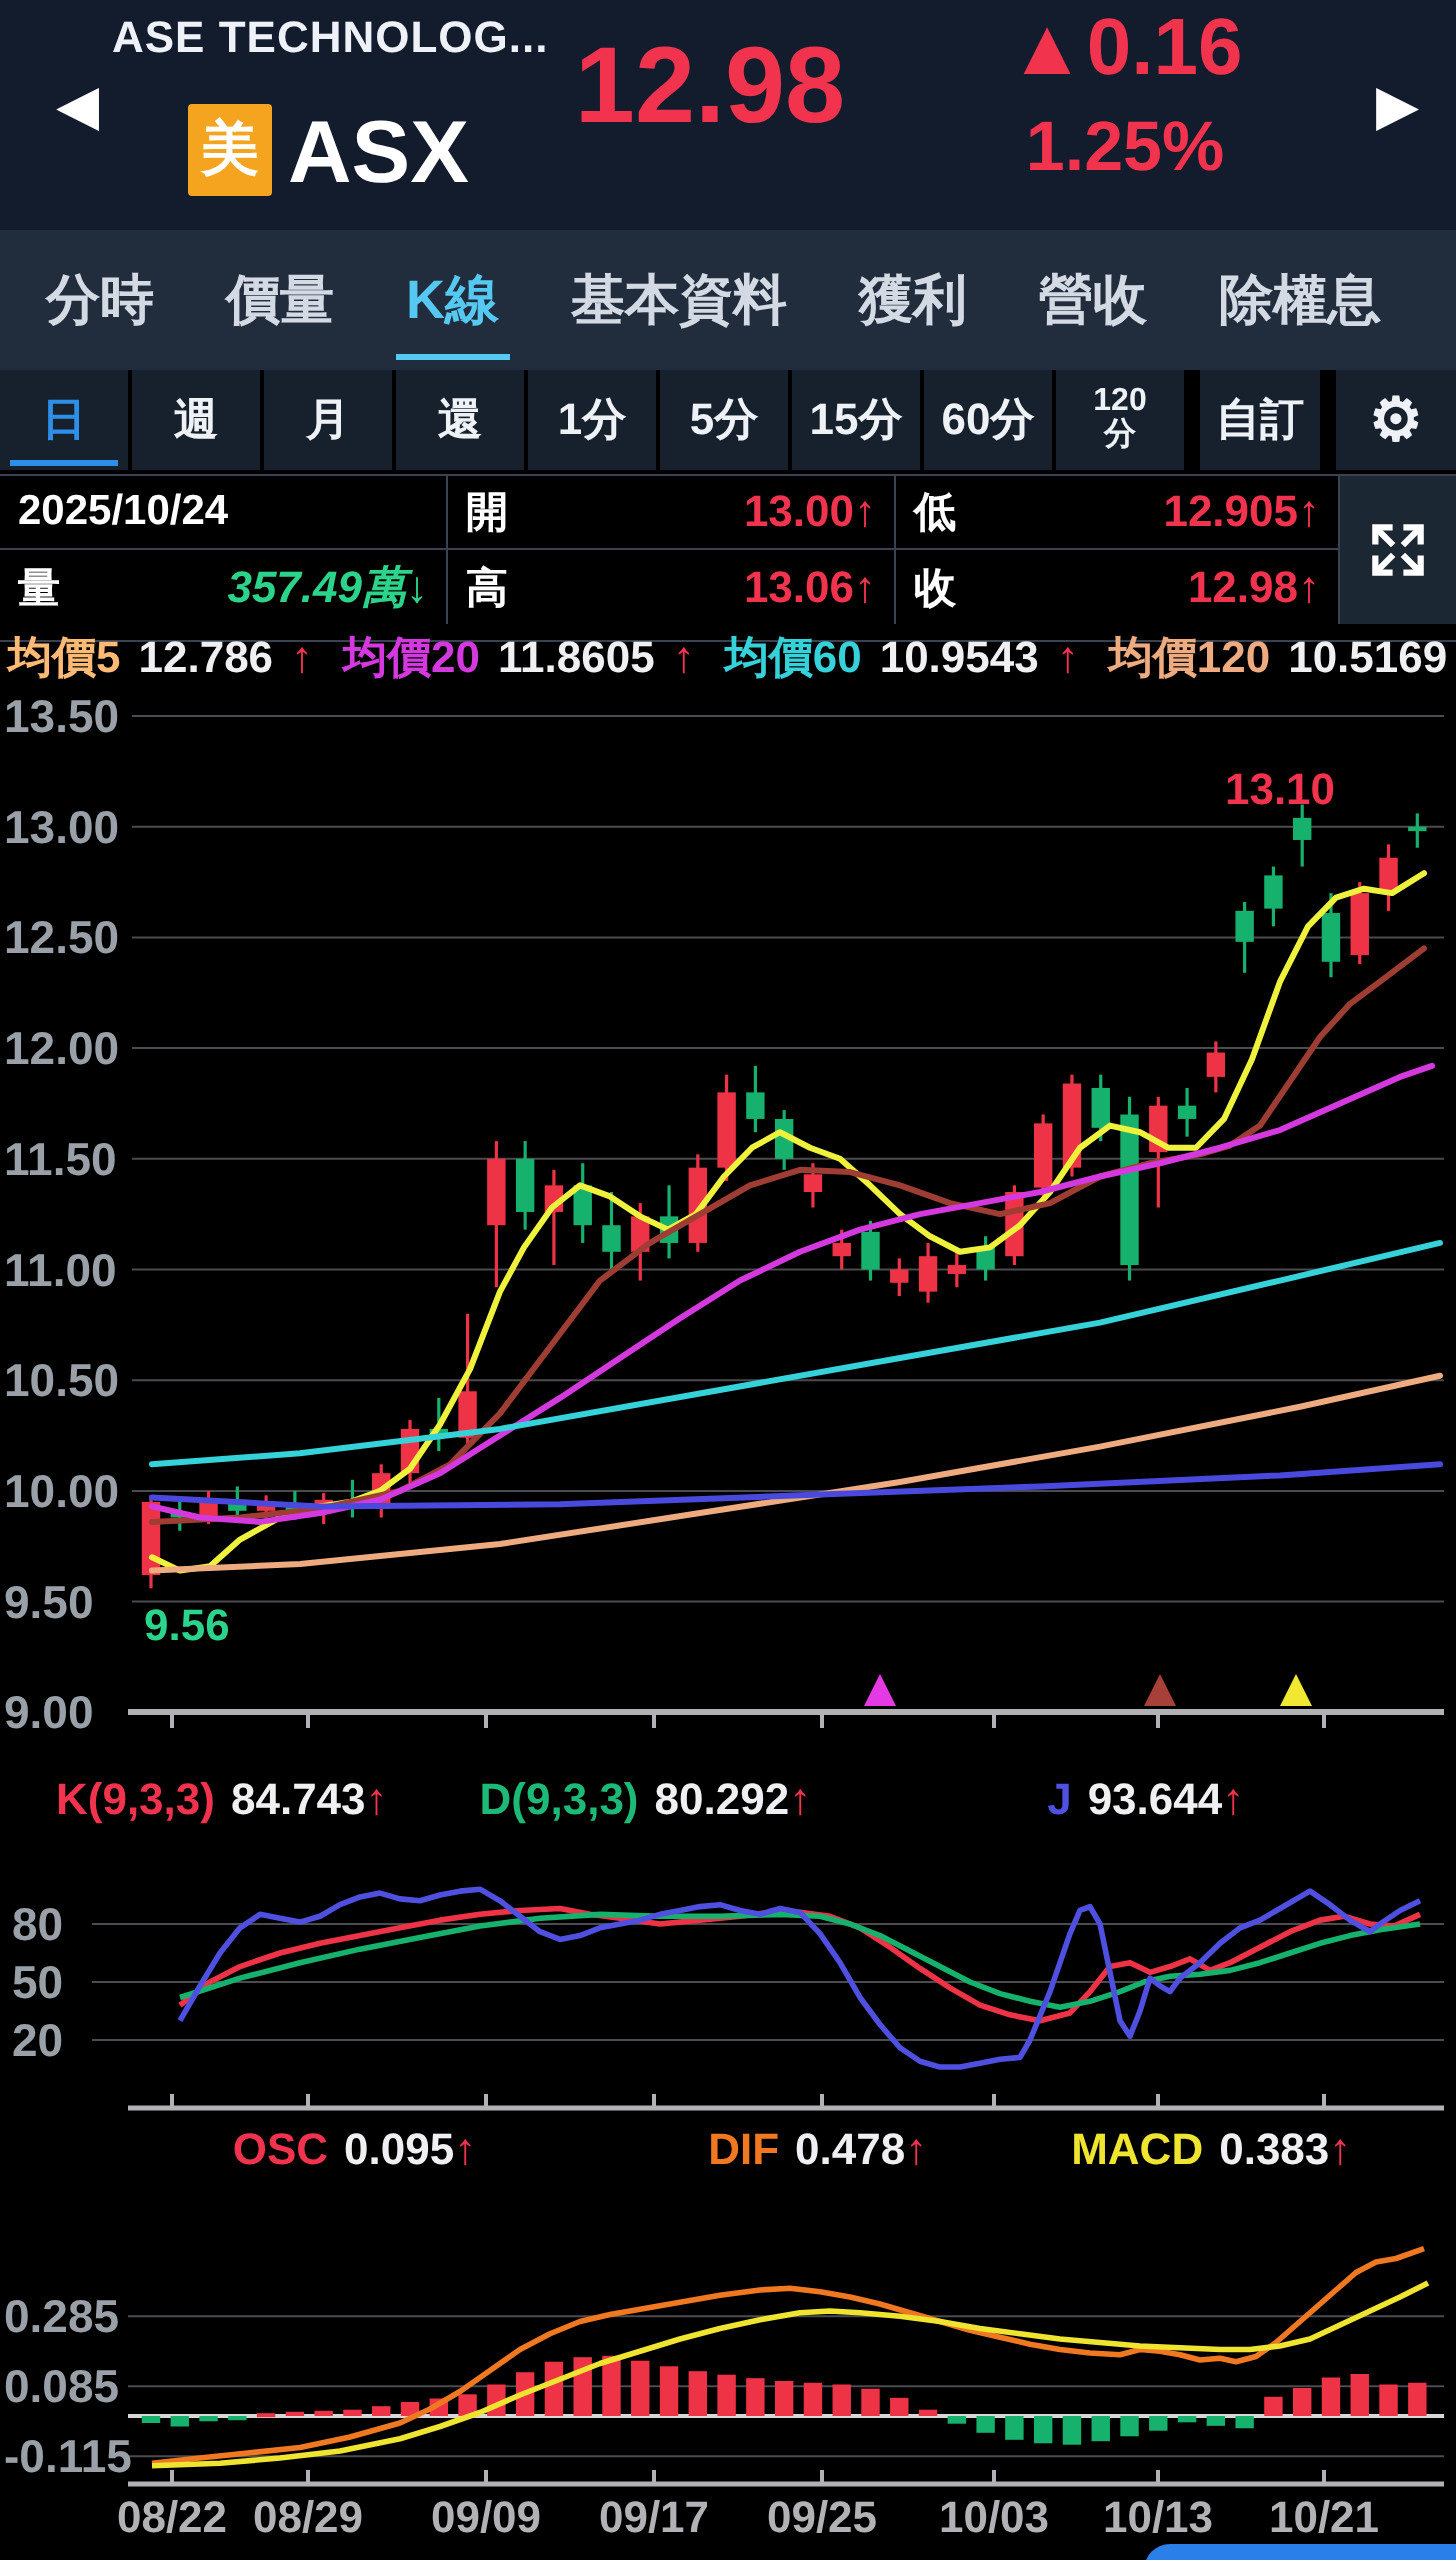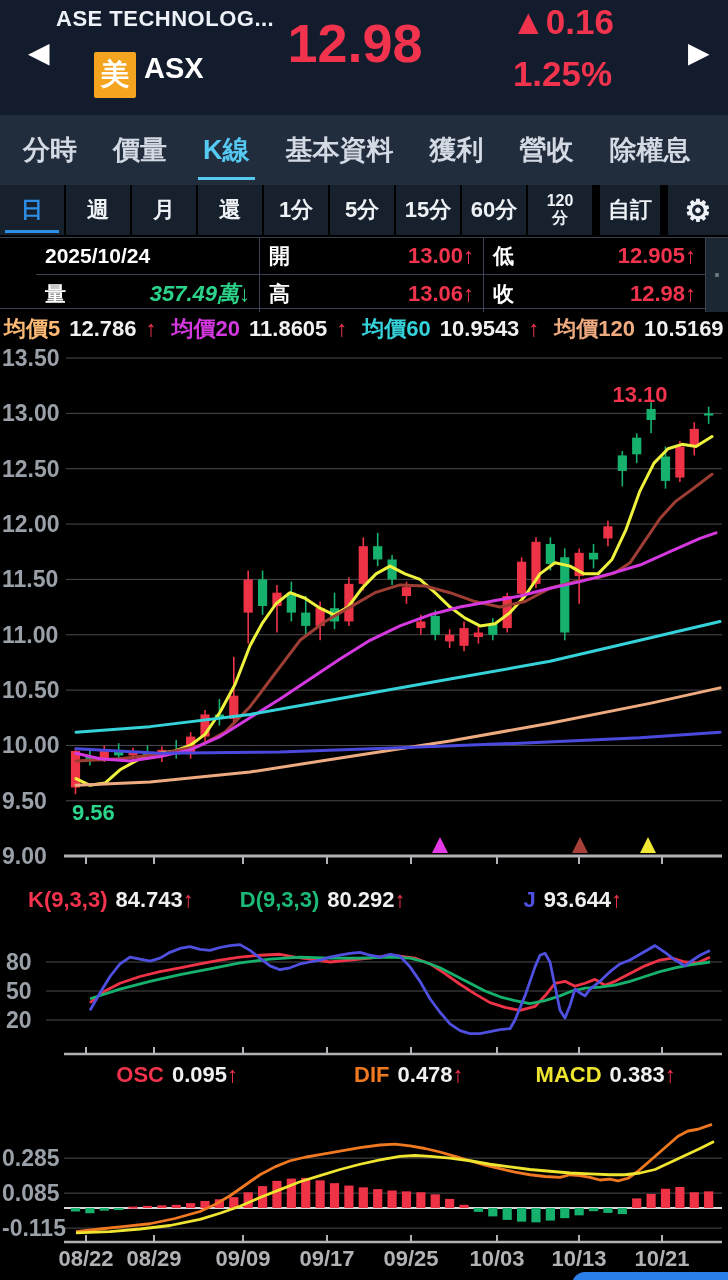--- a/index.html
+++ b/index.html
@@ -6,44 +6,44 @@
   #app{position:relative;width:728px;height:1280px;background:#000;overflow:hidden;
        font-family:"Liberation Sans",sans-serif;-webkit-font-smoothing:antialiased;}
   
   #header{position:absolute;top:0;left:0;width:728px;height:115px;background:#131c2d;}
   .nav-arrow{position:absolute;color:#fff;font-size:28px;top:36px;}
   #prev{left:28px;}
   #next{left:688px;}
   #ticker-name{position:absolute;left:56px;top:6px;color:#eef2f8;font-size:22px;font-weight:bold;letter-spacing:.5px;}
   #badge{position:absolute;left:94px;top:52px;width:42px;height:46px;background:#f5a41f;color:#fff;
          font-size:29px;font-weight:bold;display:flex;align-items:center;justify-content:center;border-radius:2px;}
-  #symbol{position:absolute;left:144px;top:52px;color:#fff;font-size:29px;font-weight:bold;}
+  #symbol{position:absolute;left:144px;top:52px;color:#fff;font-size:44px;font-weight:bold;}
   #price{position:absolute;left:255px;top:12px;width:200px;text-align:center;color:#f2334d;font-size:54px;font-weight:bold;}
-  #change{position:absolute;left:485px;top:2px;width:155px;text-align:center;color:#f2334d;font-size:35px;font-weight:bold;}
+  #change{position:absolute;left:485px;top:2px;width:155px;text-align:center;color:#f2334d;font-size:40px;font-weight:bold;}
   #change-pct{position:absolute;left:485px;top:54px;width:155px;text-align:center;color:#f2334d;font-size:35px;font-weight:bold;}
   
   #tabs{position:absolute;top:115px;left:0;width:728px;height:70px;background:#212c3d;display:flex;
         align-items:stretch;padding-left:18px;gap:26px;overflow:hidden;white-space:nowrap;}
   .tab{flex:none;display:flex;align-items:center;padding:0 5px;color:#d4dae4;font-size:27px;font-weight:bold;position:relative;}
   .tab.active{color:#55c9f2;}
   .tab.active::after{content:"";position:absolute;left:0;right:0;bottom:5px;height:3px;background:#55c9f2;}
   
   #periods{position:absolute;top:185px;left:0;width:728px;height:50px;background:#000;display:flex;gap:2px;}
   .pcell{flex:1;background:#17212e;display:flex;align-items:center;justify-content:center;
          color:#eef1f5;font-size:22px;font-weight:bold;position:relative;}
   .pcell.active{color:#2d8fe8;}
   .pcell.active::after{content:"";position:absolute;left:5px;right:5px;bottom:2px;height:3px;background:#2d8fe8;}
   .pcell.two-line{flex-direction:column;font-size:16px;line-height:1.05;}
   .pcell.fixed{flex:none;width:60px;}
   .gap6{margin-left:6px;}
   #gear{font-size:30px;}
   
-  #quote{position:absolute;top:237px;left:0;width:728px;height:72px;background:#000;
+  #quote{position:absolute;top:237px;left:0;width:728px;height:84px;background:#000;
          border-top:1px solid #3a4150;border-bottom:1px solid #3a4150;box-sizing:border-box;
-         display:grid;grid-template-columns:224px 224px 222px 1fr;grid-template-rows:37px 37px;padding-left:36px;}
+         display:grid;grid-template-columns:224px 224px 222px 1fr;grid-template-rows:37px 37px;}
   .qcell{display:flex;align-items:center;justify-content:space-between;padding:0 9px;
          border-right:1px solid #3a4150;border-bottom:1px solid #3a4150;color:#fff;
          font-size:21px;font-weight:bold;overflow:hidden;}
   .qcell.last-row{border-bottom:none;}
   .val-red{color:#f2334d;font-size:22px;}
   .val-green{color:#2bd48a;font-size:22px;font-style:italic;}
   #expand-cell{grid-column:4;grid-row:1/3;background:#1c2734;display:flex;align-items:center;
                justify-content:center;border-bottom:none;border-right:none;}
   
   .legend{position:absolute;left:0;width:728px;height:32px;display:flex;align-items:center;

